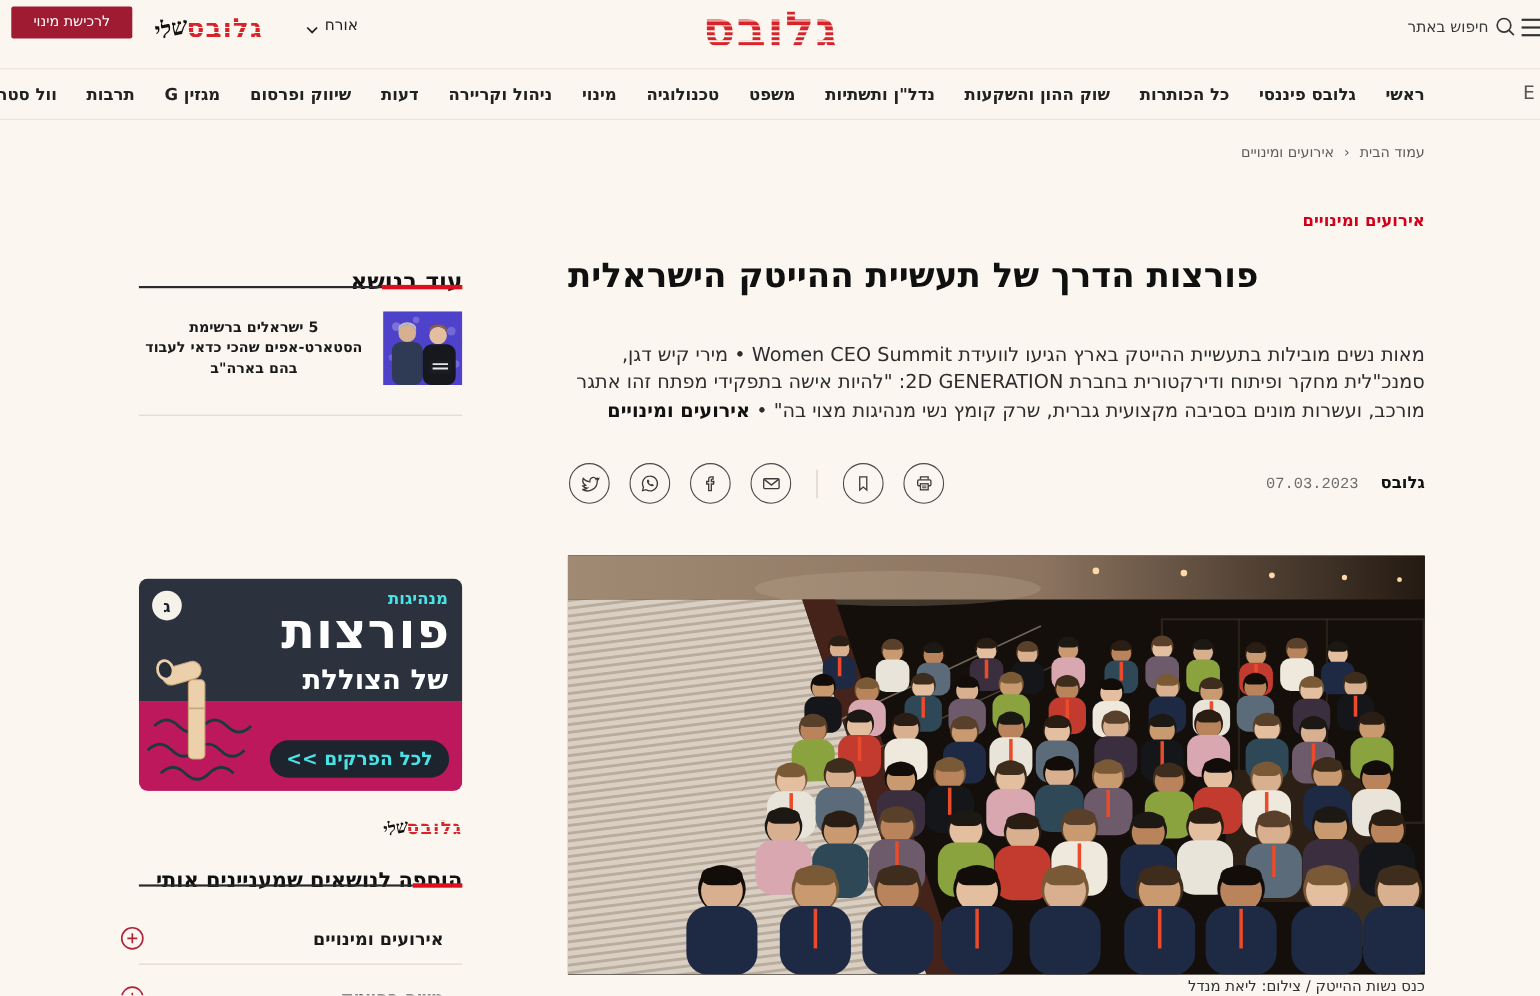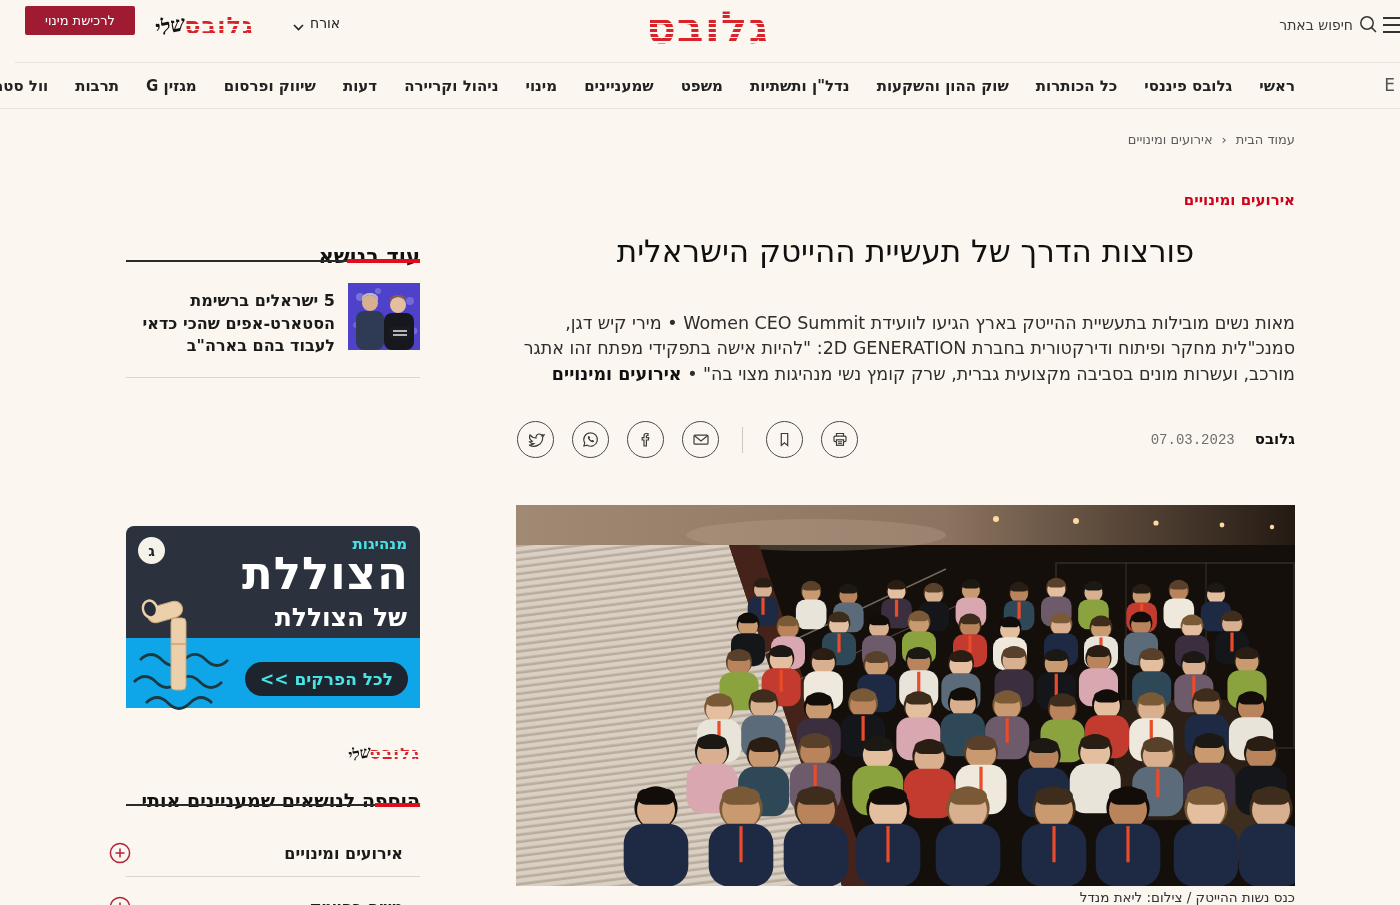--- a/index.html
+++ b/index.html
@@ -1,20 +1,20 @@
 <!DOCTYPE html>
 <html lang="he"><head>
 <meta charset="utf-8">
 <style>
   html,body{margin:0;padding:0;background:#fbf6ef;}
   .screen{position:relative;width:1400px;height:905px;background:#fbf6ef;overflow:hidden;
           direction:rtl;font-family:"DejaVu Sans","Liberation Sans",sans-serif;color:#1a1a1a;}
 
   
-  .topbar{position:absolute;top:0;left:0;right:0;height:62px;border-bottom:1px solid #eae3d8;margin-left:15px;}
+  .topbar{position:absolute;top:0;left:0;right:0;height:62px;border-bottom:1px solid #eae3d8;}
   .subscribe-btn{position:absolute;left:10px;top:6px;width:110px;height:29px;background:#9e1b32;color:#fff;
           font-size:13px;border:none;border-radius:2px;font-family:inherit;cursor:pointer;}
   .brand-my{position:absolute;left:140px;top:12px;display:flex;direction:ltr;align-items:center;gap:1px;}
   .brand-script{font-family:"DejaVu Serif",serif;font-style:italic;font-weight:700;font-size:21px;
           transform:rotate(-12deg);color:#111;margin-right:-2px;}
   .red-striped{color:#d8232a;font-weight:800;letter-spacing:1px;}
   @supports (-webkit-background-clip:text){
     .red-striped{background-image:repeating-linear-gradient(180deg,#d8232a 0 3px,rgba(255,255,255,0) 3px 4.6px);
           -webkit-background-clip:text;color:transparent;}
   }
@@ -33,22 +33,22 @@
   .nav-item{cursor:pointer;}
   .nav-edge{position:absolute;right:5px;top:12px;font-size:17px;color:#555;}
 
   
   .breadcrumb{position:absolute;top:132px;right:105px;font-size:13px;color:#5c5c5c;display:flex;gap:9px;align-items:center;}
   .breadcrumb .home{cursor:pointer;}
   .breadcrumb .cur{cursor:pointer;}
 
   
   .category{position:absolute;top:191px;right:105px;color:#d0021b;font-weight:700;font-size:15px;cursor:pointer;}
-  .title{position:absolute;top:212px;right:105px;width:779px;font-size:31px;font-weight:400;color:#101010;
-          text-align:center;white-space:nowrap;}
+  .title{position:absolute;top:212px;right:105px;width:779px;font-size:31px;font-weight:700;color:#101010;
+          text-align:left;white-space:nowrap;}
   .summary{position:absolute;top:293px;right:105px;width:779px;font-size:17.5px;line-height:1.47;color:#2d2d2d;text-align:right;}
   .summary b{color:#111;}
 
   .share-row{position:absolute;top:421px;left:517px;display:flex;direction:ltr;gap:18px;align-items:center;}
   .share-circle{width:37px;height:37px;border:1px solid #4a4a4a;border-radius:50%;background:transparent;
           display:flex;align-items:center;justify-content:center;cursor:pointer;padding:0;}
   .share-divider{width:1px;height:26px;background:#cfc8bd;margin:0 5px;}
 
   .byline{position:absolute;top:430px;right:105px;display:flex;gap:20px;align-items:baseline;}
   .author{font-weight:700;font-size:15px;color:#111;}
@@ -59,26 +59,26 @@
   .caption{position:absolute;top:889px;right:105px;width:779px;font-size:13.5px;color:#333;text-align:right;}
 
   
   .side{position:absolute;right:980px;width:294px;}
   .side-more-heading{top:227px;font-size:21px;font-weight:800;text-align:right;color:#111;}
   .side-rule{top:259px;height:4px;}
   .rule-dark{position:absolute;left:0;top:1px;height:2px;background:#2a2a2a;}
   .rule-red{position:absolute;right:0;top:0;height:4px;background:#e00d1d;}
   .related{top:283px;display:flex;gap:13px;cursor:pointer;}
   .rel-thumb{width:72px;height:67px;flex:none;}
-  .rel-title{font-size:16px;font-weight:700;line-height:1.42;text-align:right;color:#1a1a1a;padding-top:7px;}
+  .rel-title{font-size:13px;font-weight:700;line-height:1.42;text-align:center;color:#1a1a1a;padding-top:7px;}
   .rel-divider{top:377px;height:1px;background:#ddd6cb;}
 
   .podcast{top:526px;height:193px;border-radius:8px;overflow:hidden;cursor:pointer;}
   .pod-top{position:relative;height:112px;background:#2b323e;}
-  .pod-bottom{position:relative;height:70px;background:#0ea5e9;}
+  .pod-bottom{position:relative;height:81px;background:#be185d;}
   .pod-badge{position:absolute;left:12px;top:11px;width:27px;height:27px;border-radius:50%;background:#f5f2ea;
           color:#1e242e;font-weight:800;font-size:15px;display:flex;align-items:center;justify-content:center;}
   .pod-kicker{position:absolute;right:13px;top:9px;color:#49e3e6;font-size:15px;font-weight:700;}
   .pod-title{position:absolute;right:11px;top:25px;color:#fff;font-size:45px;font-weight:800;line-height:1;letter-spacing:1px;}
   .pod-sub{position:absolute;right:13px;top:77px;color:#fff;font-size:25px;font-weight:700;}
   .pod-periscope{position:absolute;left:12px;top:52px;z-index:2;}
   .pod-waves{position:absolute;left:6px;top:8px;}
   .pod-cta{position:absolute;bottom:12px;right:12px;background:#1d242e;color:#49e3e6;font-size:17px;font-weight:700;
           padding:7px 15px;border-radius:18px;}
 
@@ -128,21 +128,21 @@
   </header>
 
   <nav class="navbar">
     <div class="nav-items" id="navItems">
         <span class="nav-item">ראשי</span>
         <span class="nav-item">גלובס פיננסי</span>
         <span class="nav-item">כל הכותרות</span>
         <span class="nav-item">שוק ההון והשקעות</span>
         <span class="nav-item">נדל"ן ותשתיות</span>
         <span class="nav-item">משפט</span>
-        <span class="nav-item">שמעניינים</span>
+        <span class="nav-item">טכנולוגיה</span>
         <span class="nav-item">מינוי</span>
         <span class="nav-item">ניהול וקריירה</span>
         <span class="nav-item">דעות</span>
         <span class="nav-item">שיווק ופרסום</span>
         <span class="nav-item">מגזין G</span>
         <span class="nav-item">תרבות</span>
         <span class="nav-item">וול סטריט ג'ורנל</span>
       </div>
     <span class="nav-edge">E</span>
   </nav>
@@ -693,21 +693,21 @@
       <path d="M45 48 h14 M45 52 h14" stroke="#e8e8e8" stroke-width="1.6"></path>
     </svg>
     <div class="rel-title">5 ישראלים ברשימת הסטארט-אפים שהכי כדאי לעבוד בהם בארה"ב</div>
   </div>
   <div class="side rel-divider" style="position:absolute;"></div>
 
   <div class="side podcast" style="position:absolute;">
     <div class="pod-top">
       <div class="pod-badge">ג</div>
       <div class="pod-kicker">מנהיגות</div>
-      <div class="pod-title">הצוללת</div>
+      <div class="pod-title">פורצות</div>
       <div class="pod-sub">של הצוללת</div>
       <svg class="pod-periscope" width="70" height="115" viewBox="0 0 70 115">
         <rect x="33" y="40" width="15" height="72" rx="4" fill="#ecd0ab" stroke="#c9a678"></rect>
         <rect x="9" y="26" width="36" height="16" rx="8" fill="#ecd0ab" stroke="#c9a678" transform="rotate(-16 27 34)"></rect>
         <ellipse cx="12" cy="31" rx="7" ry="8.5" fill="#262d38" stroke="#ecd0ab" stroke-width="2.5" transform="rotate(-16 12 31)"></ellipse>
         <path d="M33 66 h15" stroke="#c9a678" stroke-width="1.5"></path>
       </svg>
     </div>
     <div class="pod-bottom">
       <svg class="pod-waves" width="150" height="70" viewBox="0 0 150 70">

